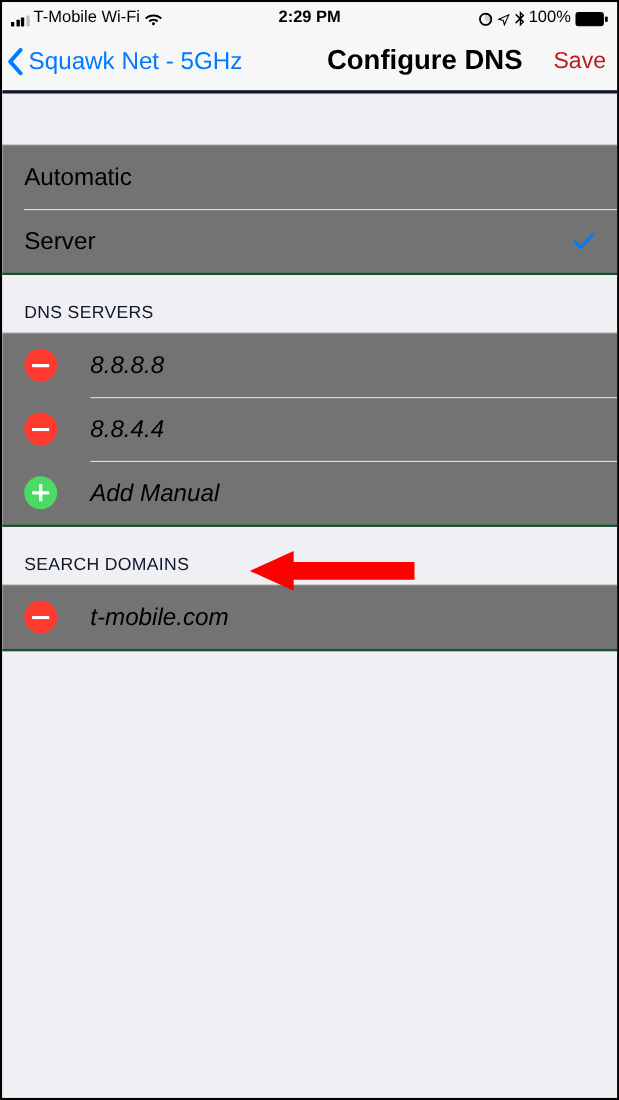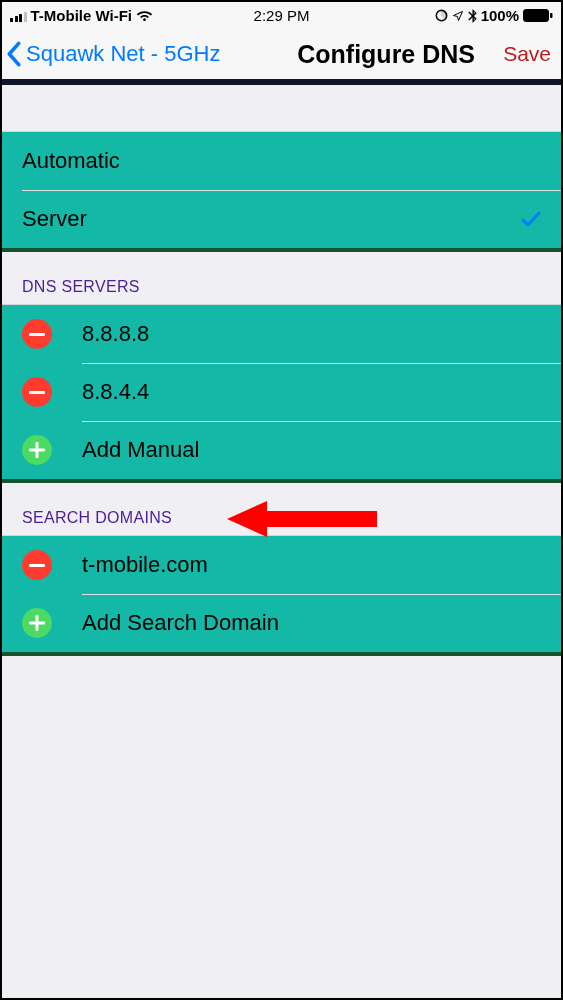--- a/index.html
+++ b/index.html
@@ -23,37 +23,37 @@
       height: 27px;
       background: #f7f7f8;
       display: flex;
       align-items: center;
       justify-content: space-between;
       padding: 0 8px;
       font-size: 15px;
       font-weight: 500;
       color: #000;
     }
-    .status-left, .status-right { display: flex; align-items: center; gap: 4px; font-weight: bold; }
-    .status-center { position: absolute; left: 50%; transform: translateX(-50%); font-weight: 400; font-size: 15px; }
+    .status-left, .status-right { display: flex; align-items: flex-end; gap: 4px; }
+    .status-center { position: absolute; left: 50%; transform: translateX(-50%); font-weight: 700; font-size: 15px; }
     .signal-bars { display: inline-flex; align-items: flex-end; gap: 1.5px; height: 12px; }
     .signal-bars span { width: 3px; background: #000; border-radius: 0.5px; }
     .signal-bars span:nth-child(1) { height: 4px; }
     .signal-bars span:nth-child(2) { height: 6px; }
     .signal-bars span:nth-child(3) { height: 8px; }
     .signal-bars span:nth-child(4) { height: 10px; background: #c0c0c0; }
     .wifi-icon svg { width: 17px; height: 13px; display: block; }
     .battery-icon { display: inline-flex; align-items: center; }
     .battery-icon svg { display: block; }
     .status-icon svg { display: block; }
     
     .nav-bar {
       height: 56px;
       background: #f7f7f8;
-      border-bottom: 6px solid #0f172a;
+      border-bottom: 3px solid #0f172a;
       display: flex;
       align-items: center;
       justify-content: space-between;
       padding: 0 10px 0 4px;
       position: relative;
     }
     .nav-back {
       display: flex;
       align-items: center;
       color: #007aff;
@@ -71,28 +71,28 @@
     .nav-save {
       color: #b91c1c;
       font-size: 21px;
       cursor: pointer;
     }
     
     .spacer-top { height: 46px; }
     .section-header {
       padding: 26px 20px 8px 20px;
       font-size: 16px;
-      color: #4c1d95;
+      color: #0f172a;
       letter-spacing: 0.3px;
     }
     
     .cell-group {
-      background: #14b8a6;
+      background: #737373;
       border-top: 1px solid #d6d6da;
-      border-bottom: 4px solid #14532d;
+      border-bottom: 2px solid #14532d;
     }
     .cell {
       display: flex;
       align-items: center;
       height: 58px;
       padding: 0 20px 0 20px;
       font-size: 22px;
       color: #000;
       position: relative;
       cursor: pointer;
@@ -102,21 +102,21 @@
     }
     .cell-edit + .cell-edit .cell-inner-border,
     .cell-edit:first-child + .cell-edit .cell-inner-border {
       left: 80px;
     }
     .cell-check {
       margin-left: auto;
       color: #007aff;
     }
     .cell-check svg { width: 20px; height: 18px; display: block; }
-    .cell-edit { padding-left: 20px; }
+    .cell-edit { padding-left: 20px; font-style: italic; }
     .edit-btn {
       width: 30px; height: 30px; border-radius: 50%;
       display: flex; align-items: center; justify-content: center;
       margin-right: 30px;
       flex-shrink: 0;
     }
     .edit-btn.remove { background: #ff3b30; }
     .edit-btn.add { background: #4cd964; }
     .edit-btn svg { display: block; }
     .cell-label { font-size: 22px; color: #000; }
@@ -242,30 +242,20 @@
   <div class="section-header">SEARCH DOMAINS</div>
   <div class="cell-group">
     <div class="cell cell-edit">
       <span class="edit-btn remove">
         <svg width="16" height="3" viewBox="0 0 16 3">
             <rect width="16" height="3" rx="1" fill="#fff"></rect>
           </svg>
       </span>
       <span class="cell-label">t-mobile.com</span>
     </div>
-    <div class="cell cell-edit">
-      <div class="cell-inner-border"></div>
-      <span class="edit-btn add">
-        <svg width="16" height="16" viewBox="0 0 16 16">
-            <rect x="6.5" y="0" width="3" height="16" rx="1" fill="#fff"></rect>
-            <rect x="0" y="6.5" width="16" height="3" rx="1" fill="#fff"></rect>
-          </svg>
-      </span>
-      <span class="cell-label">Add Search Domain</span>
-    </div>
   </div>
 
 </div>
 
 <div class="arrow-annotation">
   <svg width="150" height="44" viewBox="0 0 150 44">
     <polygon points="0,22 40,4 40,14 150,14 150,30 40,30 40,40" fill="#ff0000"></polygon>
   </svg>
 </div>
 

